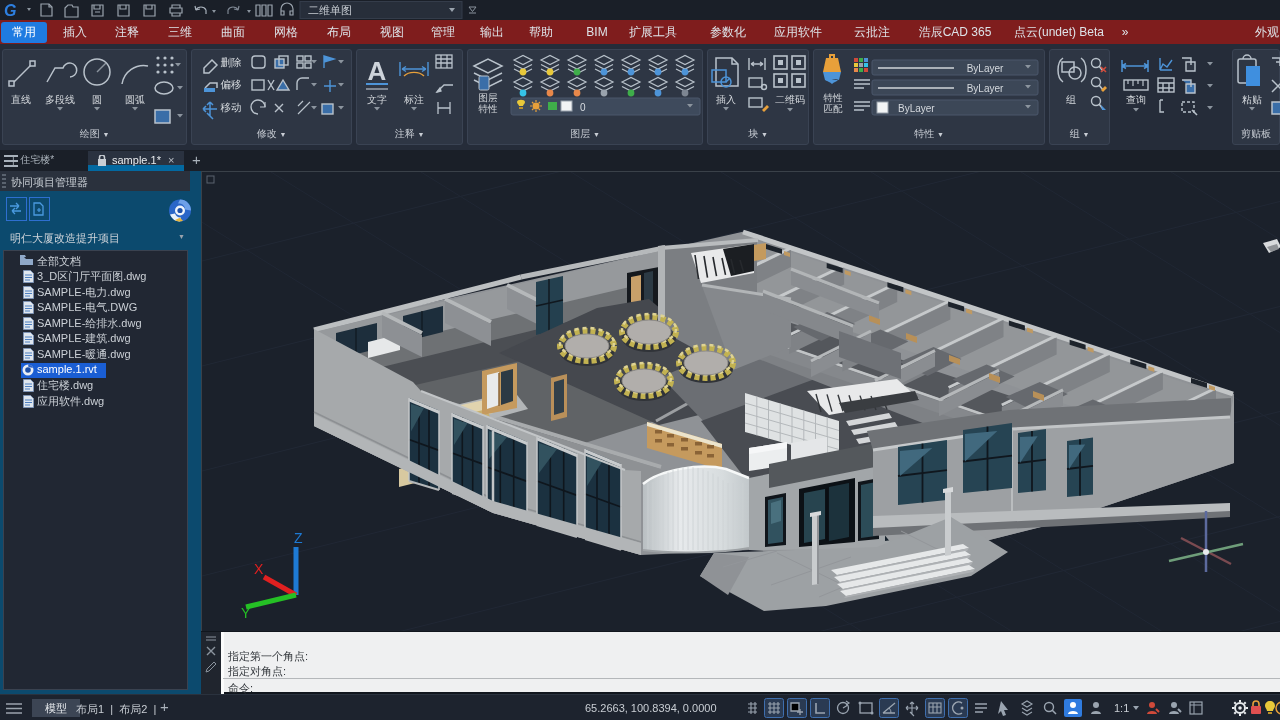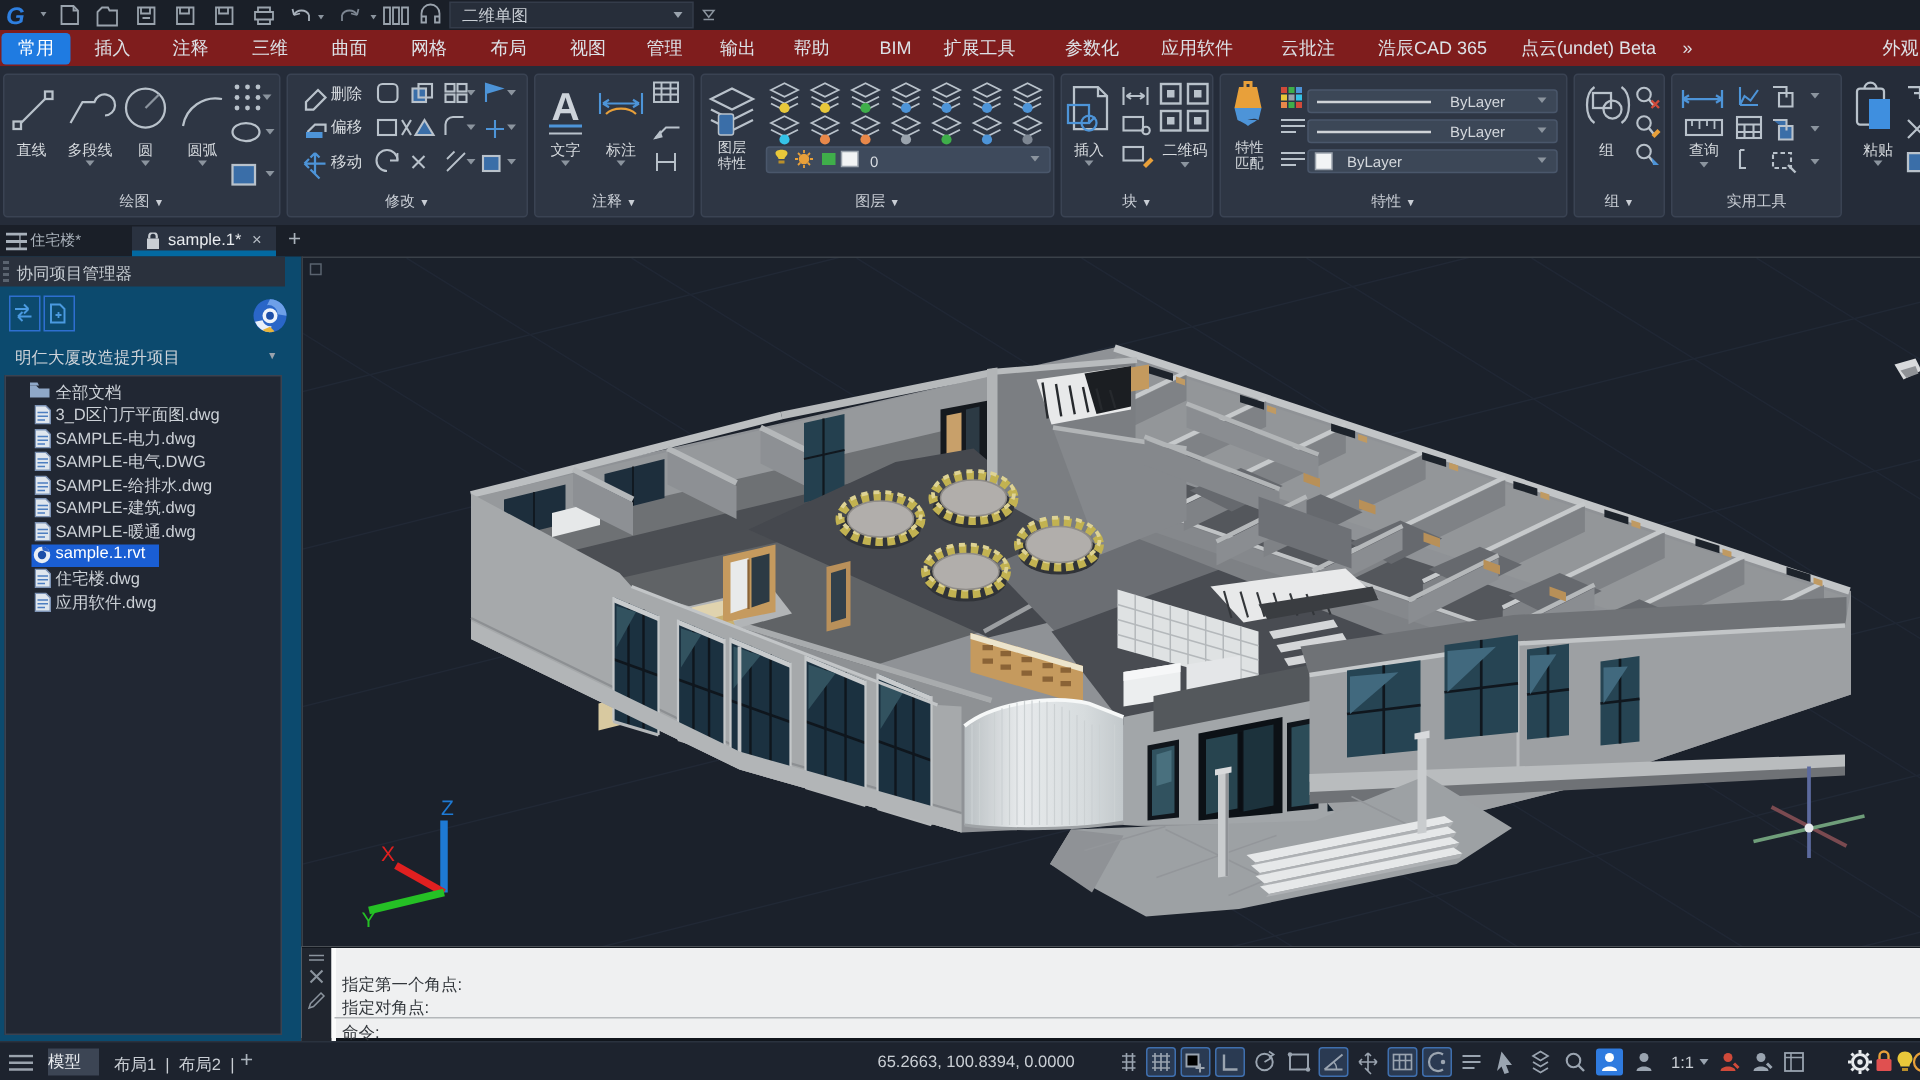--- a/index.html
+++ b/index.html
@@ -11,21 +11,21 @@
 
 #menubar{position:absolute;left:0;top:20px;width:1280px;height:24px;background:#7f1d1d}
 .mtab{position:absolute;top:3px;height:18px;line-height:18px;font-size:12px;color:#dde2e7;text-align:center}
 #mtab-active{position:absolute;left:1px;top:2px;width:46px;height:21px;line-height:21px;background:#1f7be1;border-radius:3px;color:#fff;text-align:center;font-size:12px}
 
 #ribbon{position:absolute;left:0;top:44px;width:1280px;height:106px;background:#252c39}
 .grp{position:absolute;top:5px;height:96px;background:#2e3644;border:1px solid #3a4353;border-radius:3px}
 .glabel{position:absolute;bottom:3px;left:0;width:100%;text-align:center;font-size:10px;color:#c9ced5}
 
 #docbar{position:absolute;left:0;top:150px;width:1280px;height:21px;background:#1a1f28}
-#doctab{position:absolute;left:88px;top:1px;width:96px;height:20px;background:#2a3240;border-bottom:4px solid #0369a1;color:#e8ebee;font-size:11px}
+#doctab{position:absolute;left:88px;top:1px;width:96px;height:20px;background:#2a3240;border-bottom:6px solid #0369a1;color:#e8ebee;font-size:11px}
 
 #lpanel{position:absolute;left:0;top:171px;width:201px;height:523px;background:#0c4a6e}
 .tree-item{position:absolute;left:37px;font-size:11px;color:#ccd1d7;white-space:nowrap}
 
 #viewport{position:absolute;left:201px;top:171px;width:1079px;height:460px;background:#1b212b;border-left:1px solid #3a4149;border-top:1px solid #3a4149}
 
 #cmdpanel{position:absolute;left:201px;top:631px;width:1079px;height:63px;background:#eff0f1;border-top:1px solid #11161d;border-bottom:2px solid #11161d}
 .cmdline{position:absolute;left:27px;font-size:11px;color:#33373c;white-space:nowrap}
 #cmdicons{position:absolute;left:0;top:0;width:20px;height:63px;background:#20252e}
 #cmdbar2{position:absolute;left:20px;top:0;width:3px;height:63px;background:#fbfcfc}
@@ -101,22 +101,22 @@
       </div>
   <div class="grp" style="left:707px;width:102px">
         <div class="glabel">块 <span style="font-size:7px">▼</span></div>
       </div>
   <div class="grp" style="left:813px;width:232px">
         <div class="glabel">特性 <span style="font-size:7px">▼</span></div>
       </div>
   <div class="grp" style="left:1049px;width:61px">
         <div class="glabel">组 <span style="font-size:7px">▼</span></div>
       </div>
-  <div class="grp" style="left:1114px;width:114px">
-        <div class="glabel">实用工具</div>
+  <div class="grp" style="left:1232px;width:48px">
+        <div class="glabel">剪贴板</div>
       </div>
   <svg class="abs" style="left:0;top:0" width="1280" height="106" viewBox="0 0 1280 106" id="ribbonsvg">
         <g stroke="#b9c2cb" fill="none" stroke-width="1.5">
           <path d="M12 40L32 20"></path>
           <rect x="9" y="37" width="5" height="5" fill="#2e3644"></rect>
           <rect x="30" y="17" width="5" height="5" fill="#2e3644"></rect>
           <path d="M47 38l8-14h8a7 7 0 1 1 7 9"></path>
           <circle cx="97" cy="28" r="13"></circle>
           <path d="M97 28L106 19" stroke="#8b949e"></path>
           <path d="M122 40a22 22 0 0 1 26-18"></path>
@@ -855,21 +855,21 @@
   <div class="cmdline" style="top:17px">指定第一个角点:</div>
   <div class="cmdline" style="top:32px">指定对角点:</div>
   <div class="abs" style="left:22px;top:46px;width:1057px;height:1px;background:#b4b7ba"></div>
   <div class="cmdline" style="top:49px">命令:</div>
 </div>
 
 <div id="statusbar">
   <svg class="abs" style="left:6px;top:8px" width="16" height="11">
         <path d="M0 1h16M0 5.5h16M0 10h16" stroke="#9aa3ad" stroke-width="1.6"></path>
       </svg>
-  <div class="abs" style="left:32px;top:4px;width:34px;height:18px;background:#3c4554;color:#e8ebee;font-size:11px;line-height:18px">模型</div>
+  <div class="abs" style="left:32px;top:4px;width:48px;height:18px;background:#3c4554;color:#e8ebee;font-size:11px;text-align:center;line-height:18px">模型</div>
   <div class="sbtxt" style="left:76px;top:7px">布局1&nbsp; | &nbsp;布局2&nbsp; |</div>
   <div class="abs" style="left:160px;top:3px;color:#aab2bb;font-size:15px">+</div>
   <div class="sbtxt" style="left:585px;top:7px">65.2663, 100.8394, 0.0000</div>
   <svg class="abs" style="left:748px;top:0" width="532" height="26" viewBox="0 0 532 26" id="sbicons">
         <rect x="16.5" y="3.5" width="19" height="19" rx="2" fill="#2a3a52" stroke="#3f6fae"></rect>
         <rect x="39.5" y="3.5" width="19" height="19" rx="2" fill="#2a3a52" stroke="#3f6fae"></rect>
         <rect x="62.5" y="3.5" width="19" height="19" rx="2" fill="#2a3a52" stroke="#3f6fae"></rect>
         <rect x="131.5" y="3.5" width="19" height="19" rx="2" fill="#2a3a52" stroke="#3f6fae"></rect>
         <rect x="177.5" y="3.5" width="19" height="19" rx="2" fill="#2a3a52" stroke="#3f6fae"></rect>
         <rect x="200.5" y="3.5" width="19" height="19" rx="2" fill="#2a3a52" stroke="#3f6fae"></rect>

